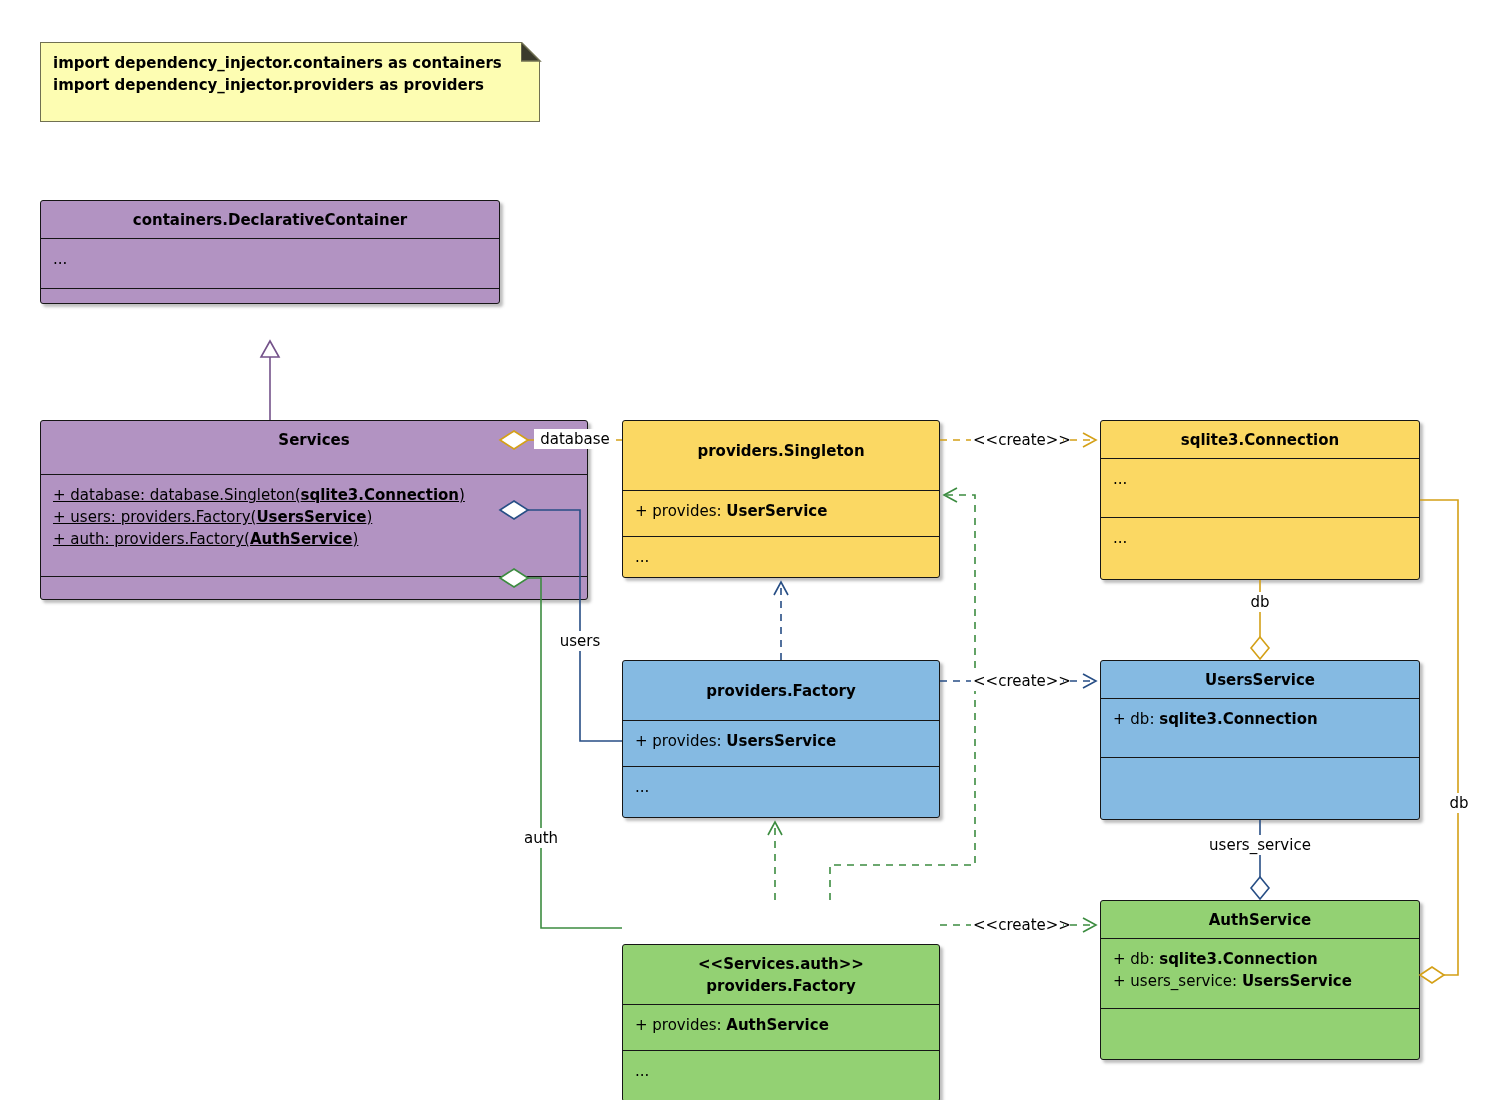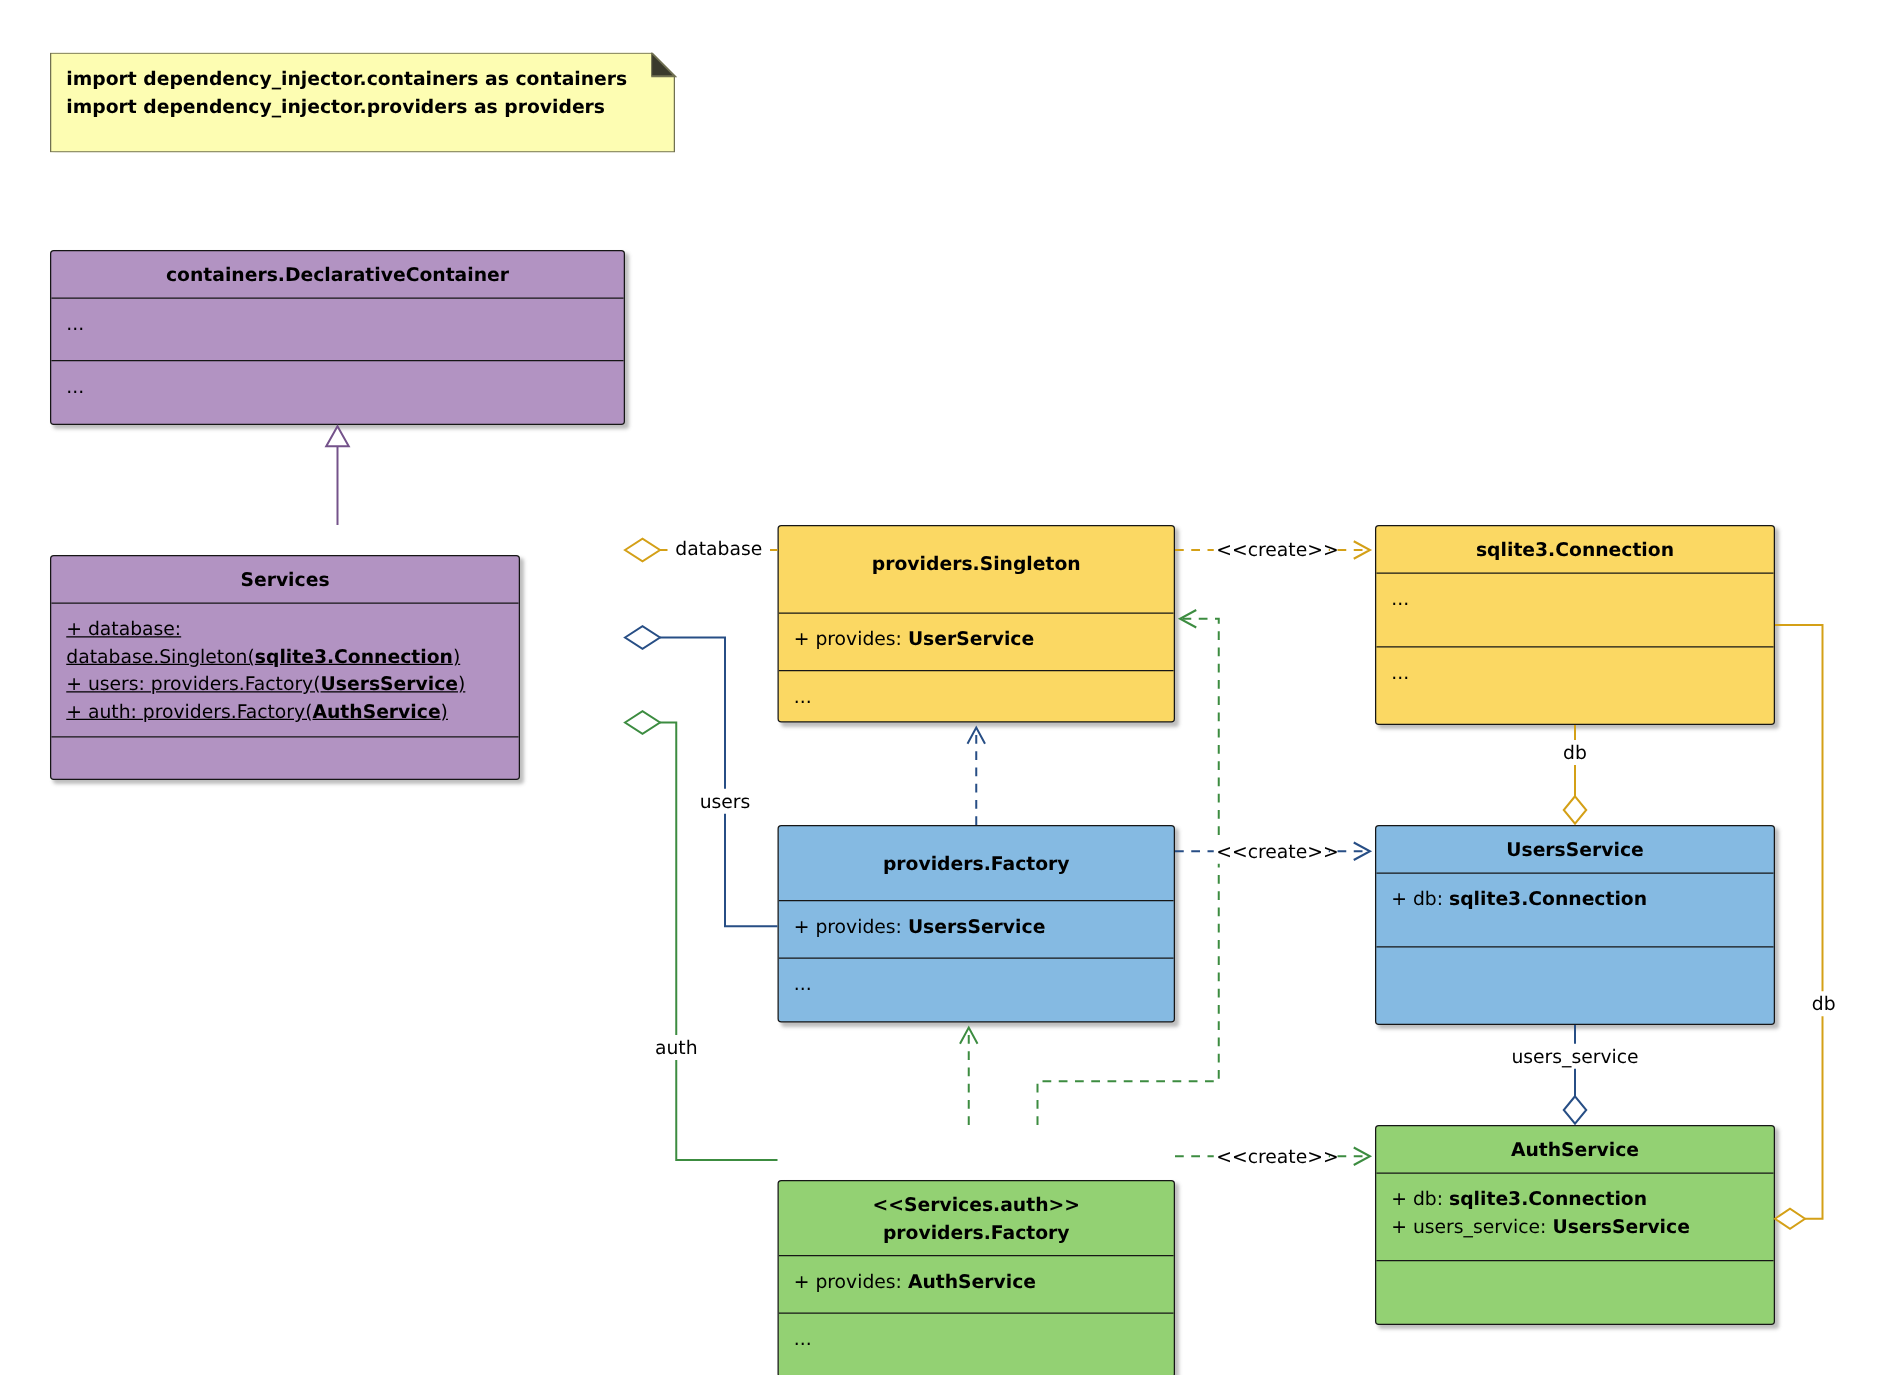--- a/index.html
+++ b/index.html
@@ -33,27 +33,27 @@
 <div id="canvas">
 
   <div class="note">
     <div>import dependency_injector.containers as containers</div>
     <div>import dependency_injector.providers as providers</div>
   </div>
   <svg class="note-fold" width="21" height="21">
     <polygon points="0,0 19,19 0,19" fill="#3A3A2C" stroke="#707052" stroke-width="1.5"></polygon>
   </svg>
 
-  <div class="uml-box purple" style="left:40px; top:200px; width:460px; height:140px;">
+  <div class="uml-box purple" style="left:40px; top:200px; width:460px; height:104px;">
     <div class="title" style="flex:0 0 37px;">containers.DeclarativeContainer</div>
     <div class="sec" style="flex:0 0 50px;">...</div>
     <div class="sec" style="flex:1;">...</div>
   </div>
 
-  <div class="uml-box purple" style="left:40px; top:444px; width:376px; height:180px;">
+  <div class="uml-box purple" style="left:40px; top:420px; width:548px; height:180px;gap:16px;">
     <div class="title" style="flex:0 0 37px;">Services</div>
     <div class="sec" style="flex:0 0 86px;">
       <div class="und"><span>+ database: database.Singleton(</span><span class="b">sqlite3.Connection</span><span>)</span></div>
       <div class="und"><span>+ users: providers.Factory(</span><span class="b">UsersService</span><span>)</span></div>
       <div class="und"><span>+ auth: providers.Factory(</span><span class="b">AuthService</span><span>)</span></div>
     </div>
     <div class="sec" style="flex:1;"></div>
   </div>
 
   <div class="uml-box yellow" style="left:622px; top:420px; width:318px; height:158px;">

